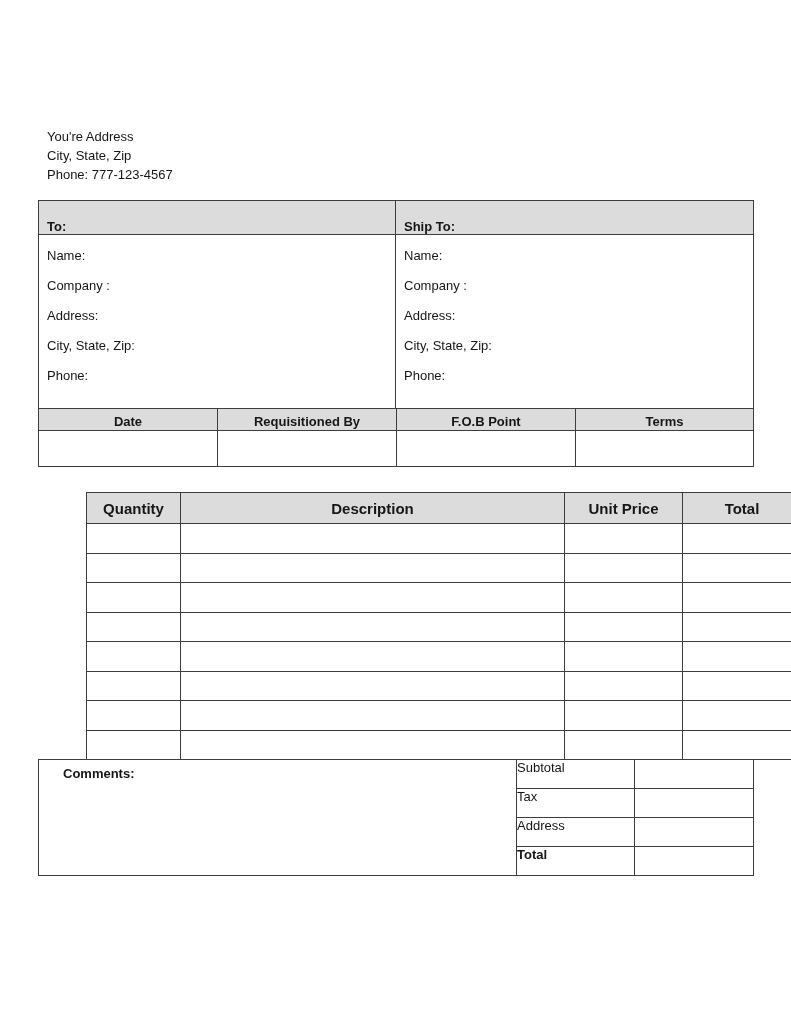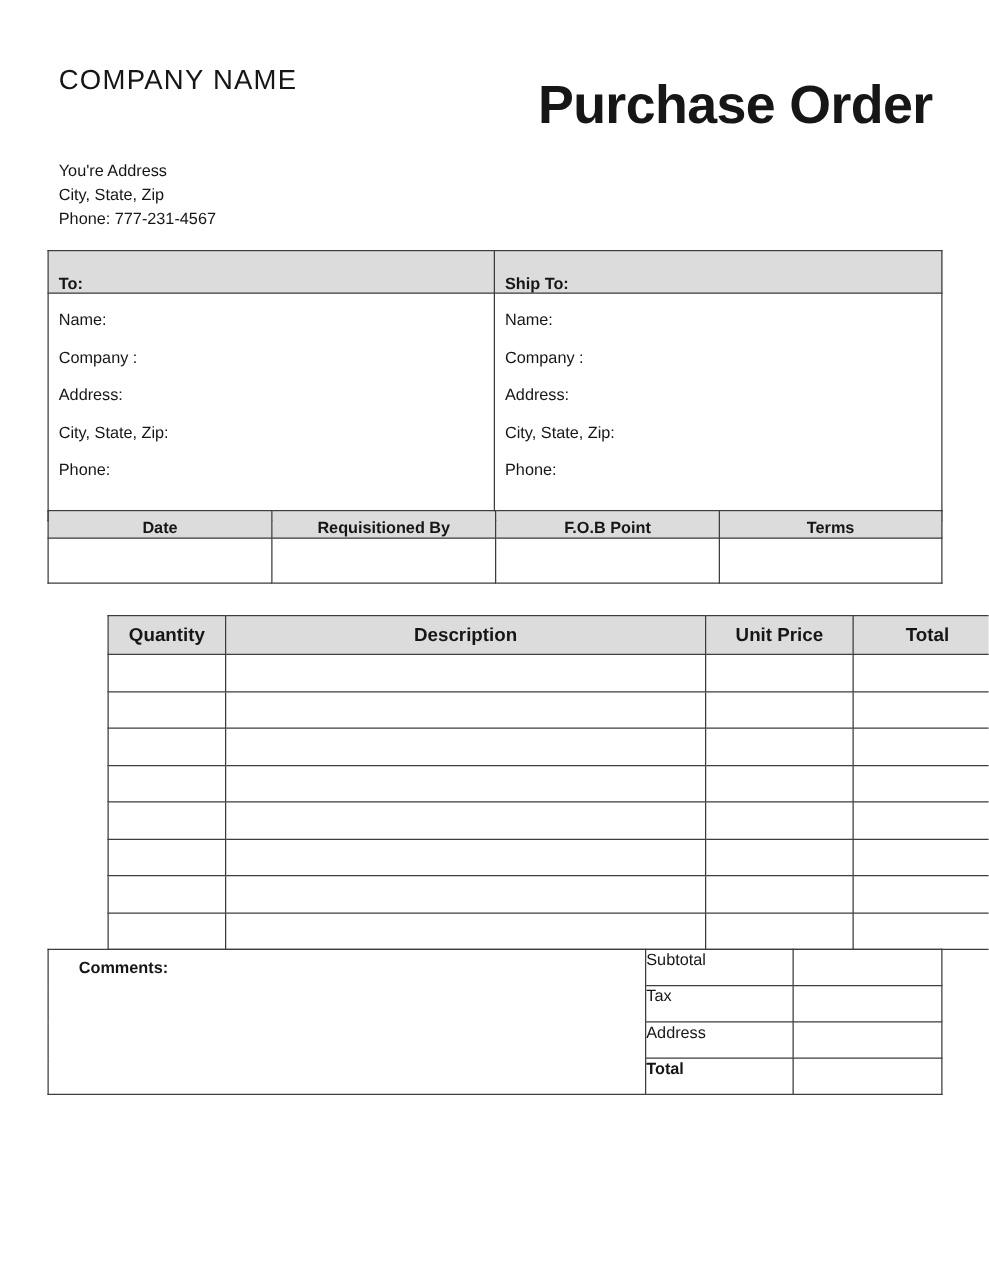--- a/index.html
+++ b/index.html
@@ -66,26 +66,24 @@
   .comments-cell{vertical-align:top !important;padding:6px 24px !important;font-weight:700;font-size:13px;}
   .sum-label{text-align:left;padding-right:7px !important;font-size:14.5px;height:29px;}
   .sum-label.total{font-weight:700;}
   .sum-value{height:29px;}
 </style>
 </head>
 <body>
 
 <div class="page">
 
-  <div class="company-name">COMPANY NAME</div>
-  <div class="po-title">Purchase Order</div>
   <div class="address">
     <div>You're Address</div>
     <div>City, State, Zip</div>
-    <div>Phone: 777-231-4567</div>
+    <div>Phone: 777-123-4567</div>
   </div>
 
   <table class="blk to-table">
     <colgroup>
         <col style="width:357px">
         <col style="width:358px">
       </colgroup>
     <tbody>
         <tr>
       <td class="hdr">To:</td>

